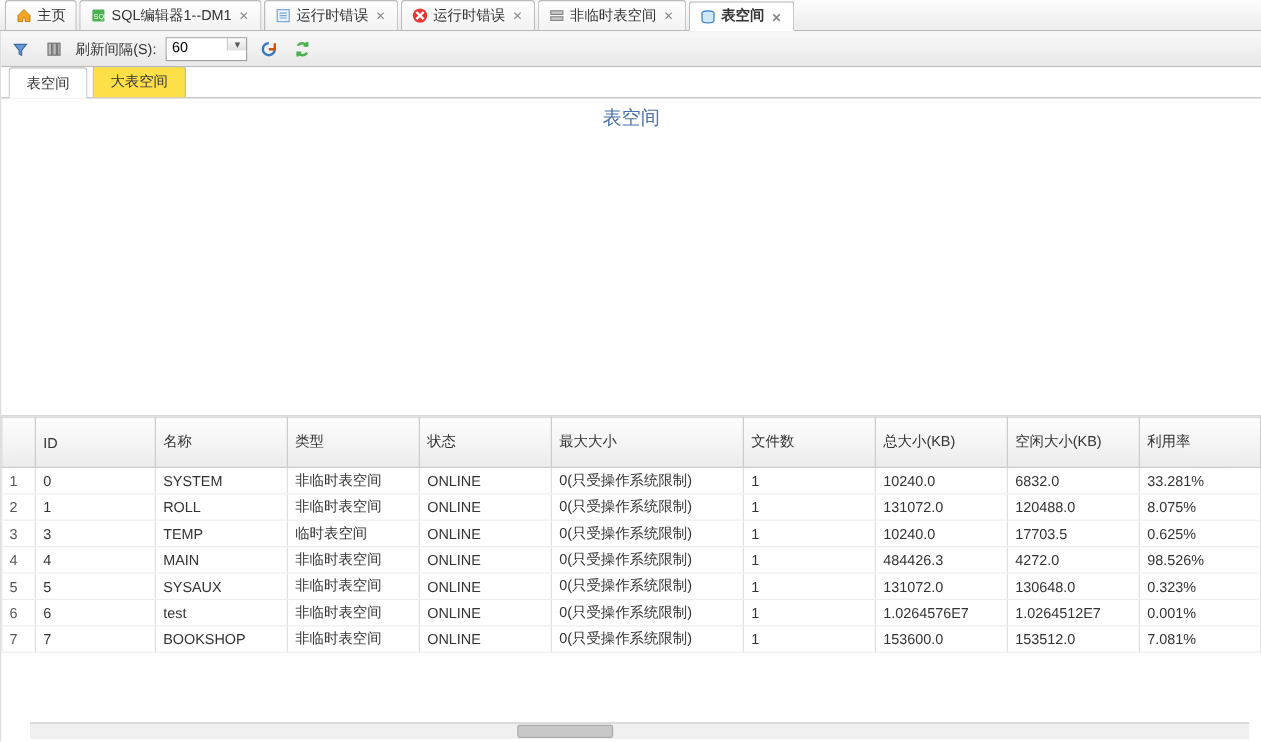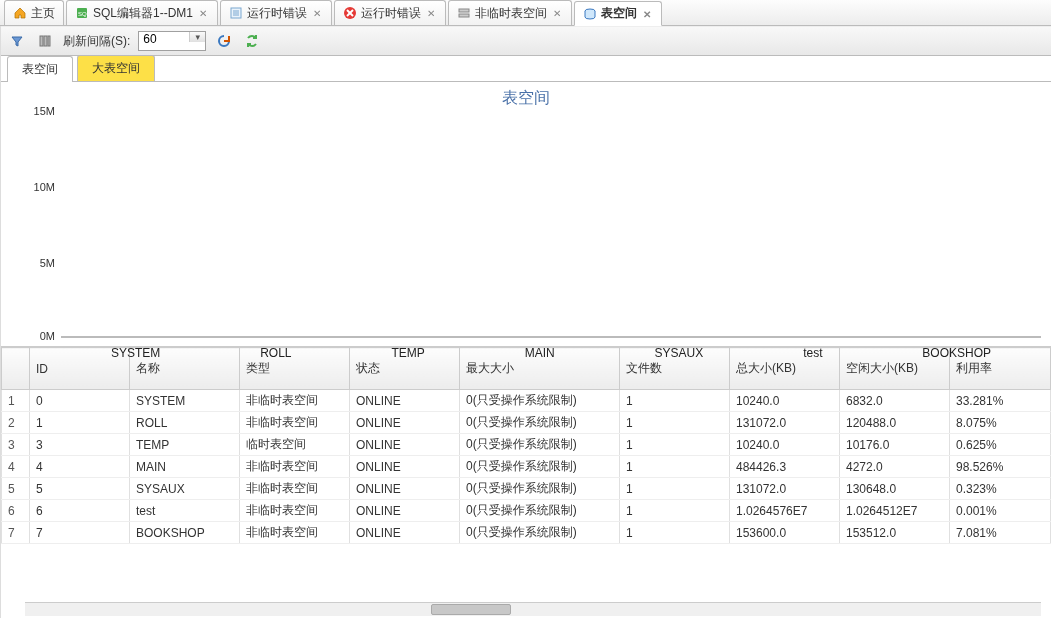--- a/index.html
+++ b/index.html
@@ -332,36 +332,20 @@
         </span>
       </div>
 
       <div class="subtabs">
         <div class="subtab active">表空间</div>
         <div class="subtab">大表空间</div>
       </div>
 
       <div class="chart-wrap">
         <div class="chart-title">表空间</div>
-        <div class="chart-body">
-          <div class="y-label" style="top:0%;">15M</div>
-          <div class="y-label" style="top:33%;">10M</div>
-          <div class="y-label" style="top:66%;">5M</div>
-          <div class="y-label" style="top:98%;">0M</div>
-          <div class="x-axis-line" style="top:98%;"></div>
-          <div class="x-labels" style="top:102%;">
-            <span>SYSTEM</span>
-            <span>ROLL</span>
-            <span>TEMP</span>
-            <span>MAIN</span>
-            <span>SYSAUX</span>
-            <span>test</span>
-            <span>BOOKSHOP</span>
-          </div>
-        </div>
       </div>
 
       <div class="table-wrap">
         <table>
           <colgroup>
             <col class="c-rownum">
               <col class="c-id">
               <col class="c-name">
               <col class="c-type">
             <col class="c-state">
@@ -412,21 +396,21 @@
               </tr>
               <tr>
                 <td class="rownum">3</td>
                 <td>3</td>
                 <td>TEMP</td>
                 <td>临时表空间</td>
                 <td>ONLINE</td>
                 <td>0(只受操作系统限制)</td>
                 <td>1</td>
                 <td>10240.0</td>
-                <td>10176.0</td>
+                <td>17703.5</td>
                 <td>0.625%</td>
               </tr>
               <tr>
                 <td class="rownum">4</td>
                 <td>4</td>
                 <td>MAIN</td>
                 <td>非临时表空间</td>
                 <td>ONLINE</td>
                 <td>0(只受操作系统限制)</td>
                 <td>1</td>

